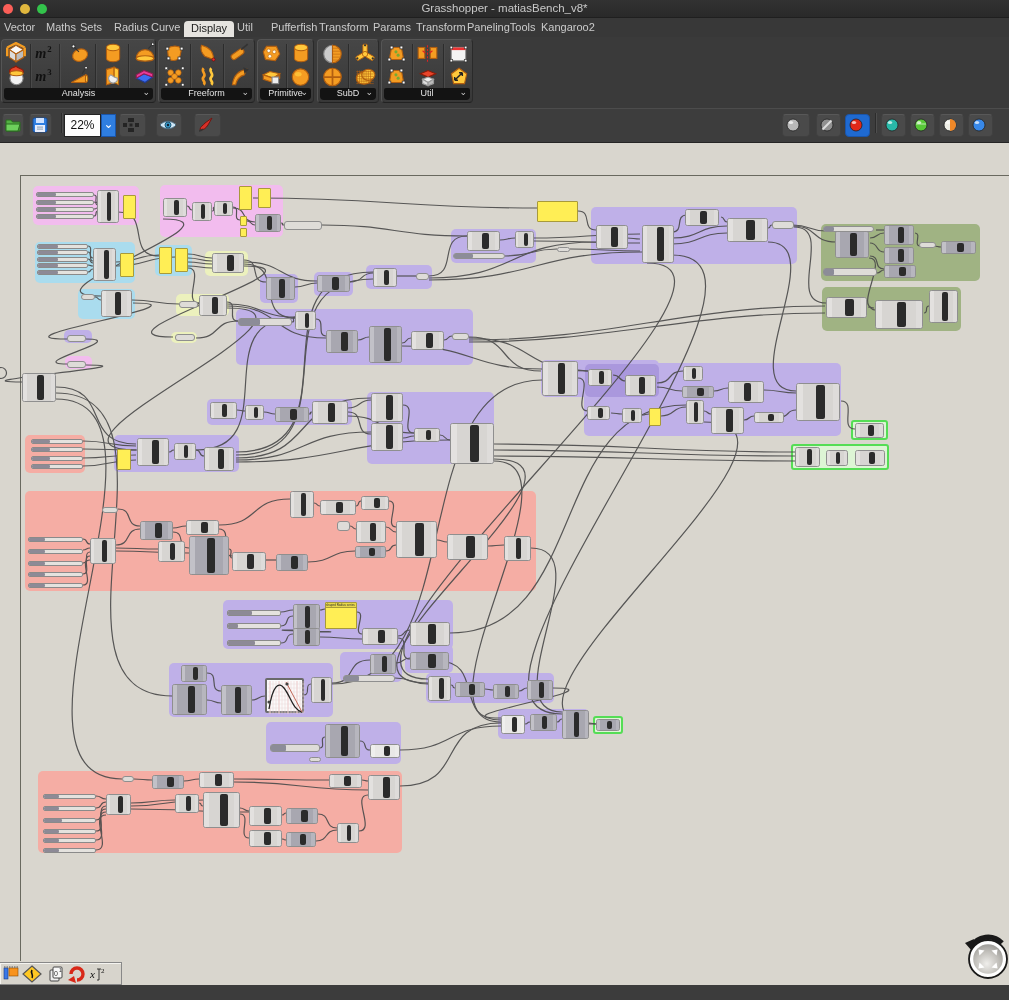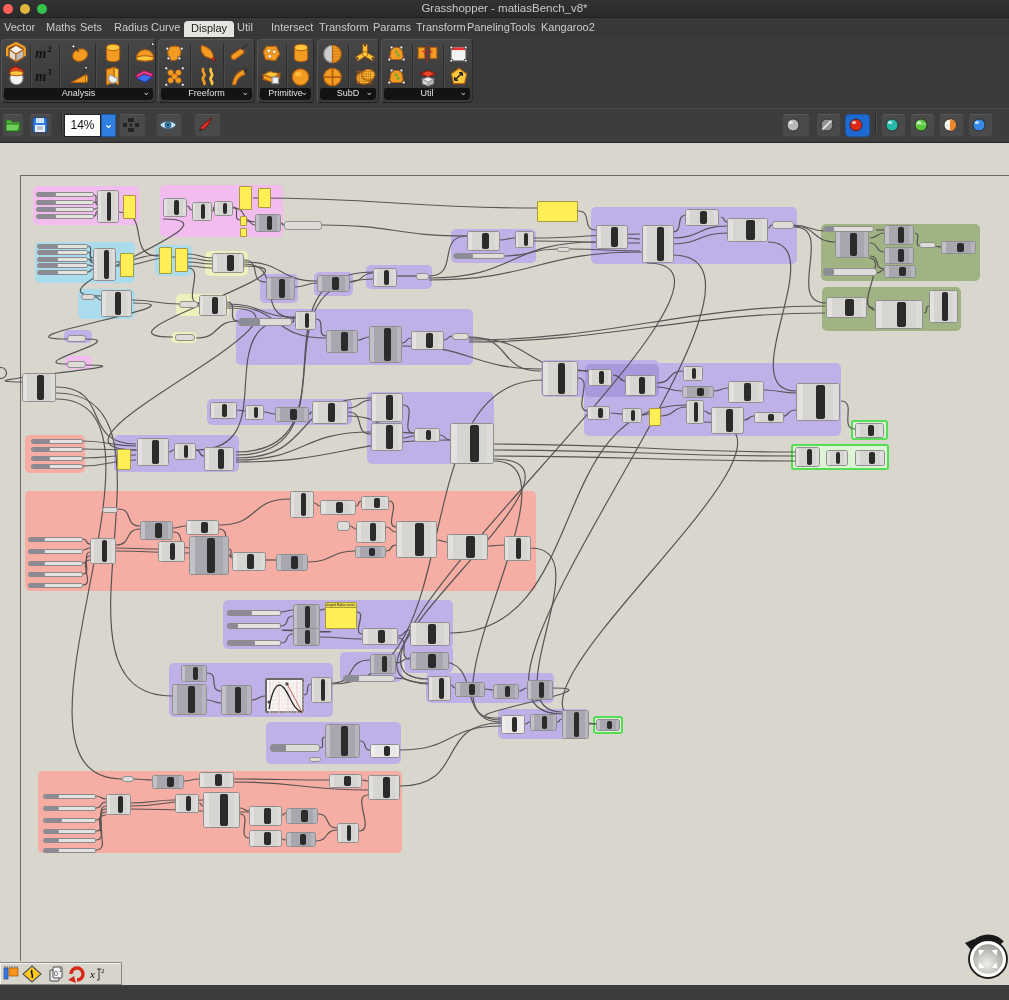--- a/index.html
+++ b/index.html
@@ -39,21 +39,21 @@
       <div id="title">Grasshopper - matiasBench_v8*</div>
     </div>
     <div id="menubar">
       <div class="mi" style="left:4px">Vector</div>
       <div class="mi" style="left:46px">Maths</div>
       <div class="mi" style="left:80px">Sets</div>
       <div class="mi" style="left:114px">Radius</div>
       <div class="mi" style="left:151px">Curve</div>
       <div class="mi tab" style="left:184px">Display</div>
       <div class="mi" style="left:237px">Util</div>
-      <div class="mi" style="left:271px">Intersect</div>
+      <div class="mi" style="left:271px">Pufferfish</div>
       <div class="mi" style="left:319px">Transform</div>
       <div class="mi" style="left:373px">Params</div>
       <div class="mi" style="left:416px">Transform</div>
       <div class="mi" style="left:467px">PanelingTools</div>
       <div class="mi" style="left:541px">Kangaroo2</div>
     </div>
     <div id="toolbar">
       <div class="tg" style="left:1px;width:155px">
         <svg style="position:absolute;left:3px;top:2px" width="23" height="23" viewBox="0 0 21 21">
           <path d="M4 7 L10 3 L17 7 L10 11 Z" fill="#f9f9f9" stroke="#b25f10"></path>
@@ -278,21 +278,21 @@
           <path d="M2 8 L16 8 L14 15 L2 15 Z" fill="#6dd05c" stroke="#2a6a20"></path>
         </svg></div>
       <div class="btn" style="left:29px;width:23px"><svg width="18" height="18" viewBox="0 0 18 18" style="margin:1px">
           <rect x="2" y="2" width="14" height="14" rx="1.5" fill="#2f7ee0" stroke="#1a4a90"></rect>
           <rect x="5" y="2" width="8" height="5" fill="#cfe2ff"></rect>
           <rect x="4" y="9" width="10" height="7" fill="#e8eefc"></rect>
           <rect x="6" y="10.5" width="6" height="1.2" fill="#9ab"></rect>
           <rect x="6" y="12.5" width="6" height="1.2" fill="#9ab"></rect>
         </svg></div>
       <div style="position:absolute;left:61px;top:4px;width:1px;height:20px;background:#2c2c2c;box-shadow:1px 0 0 #4e4e4e"></div>
-      <div id="zoombox">14%</div>
+      <div id="zoombox">22%</div>
       <div id="zoomdrop">⌄</div>
       <div class="btn" style="left:119px;width:27px"><svg width="20" height="18" viewBox="0 0 20 18" style="margin:1px">
           <g fill="#242424">
             <rect x="7" y="2" width="6" height="4"></rect>
             <rect x="7" y="12" width="6" height="4"></rect>
             <rect x="2" y="7" width="4" height="4"></rect>
             <rect x="14" y="7" width="4" height="4"></rect>
             <rect x="8.5" y="7.5" width="3" height="3"></rect>
           </g>
         </svg></div>

